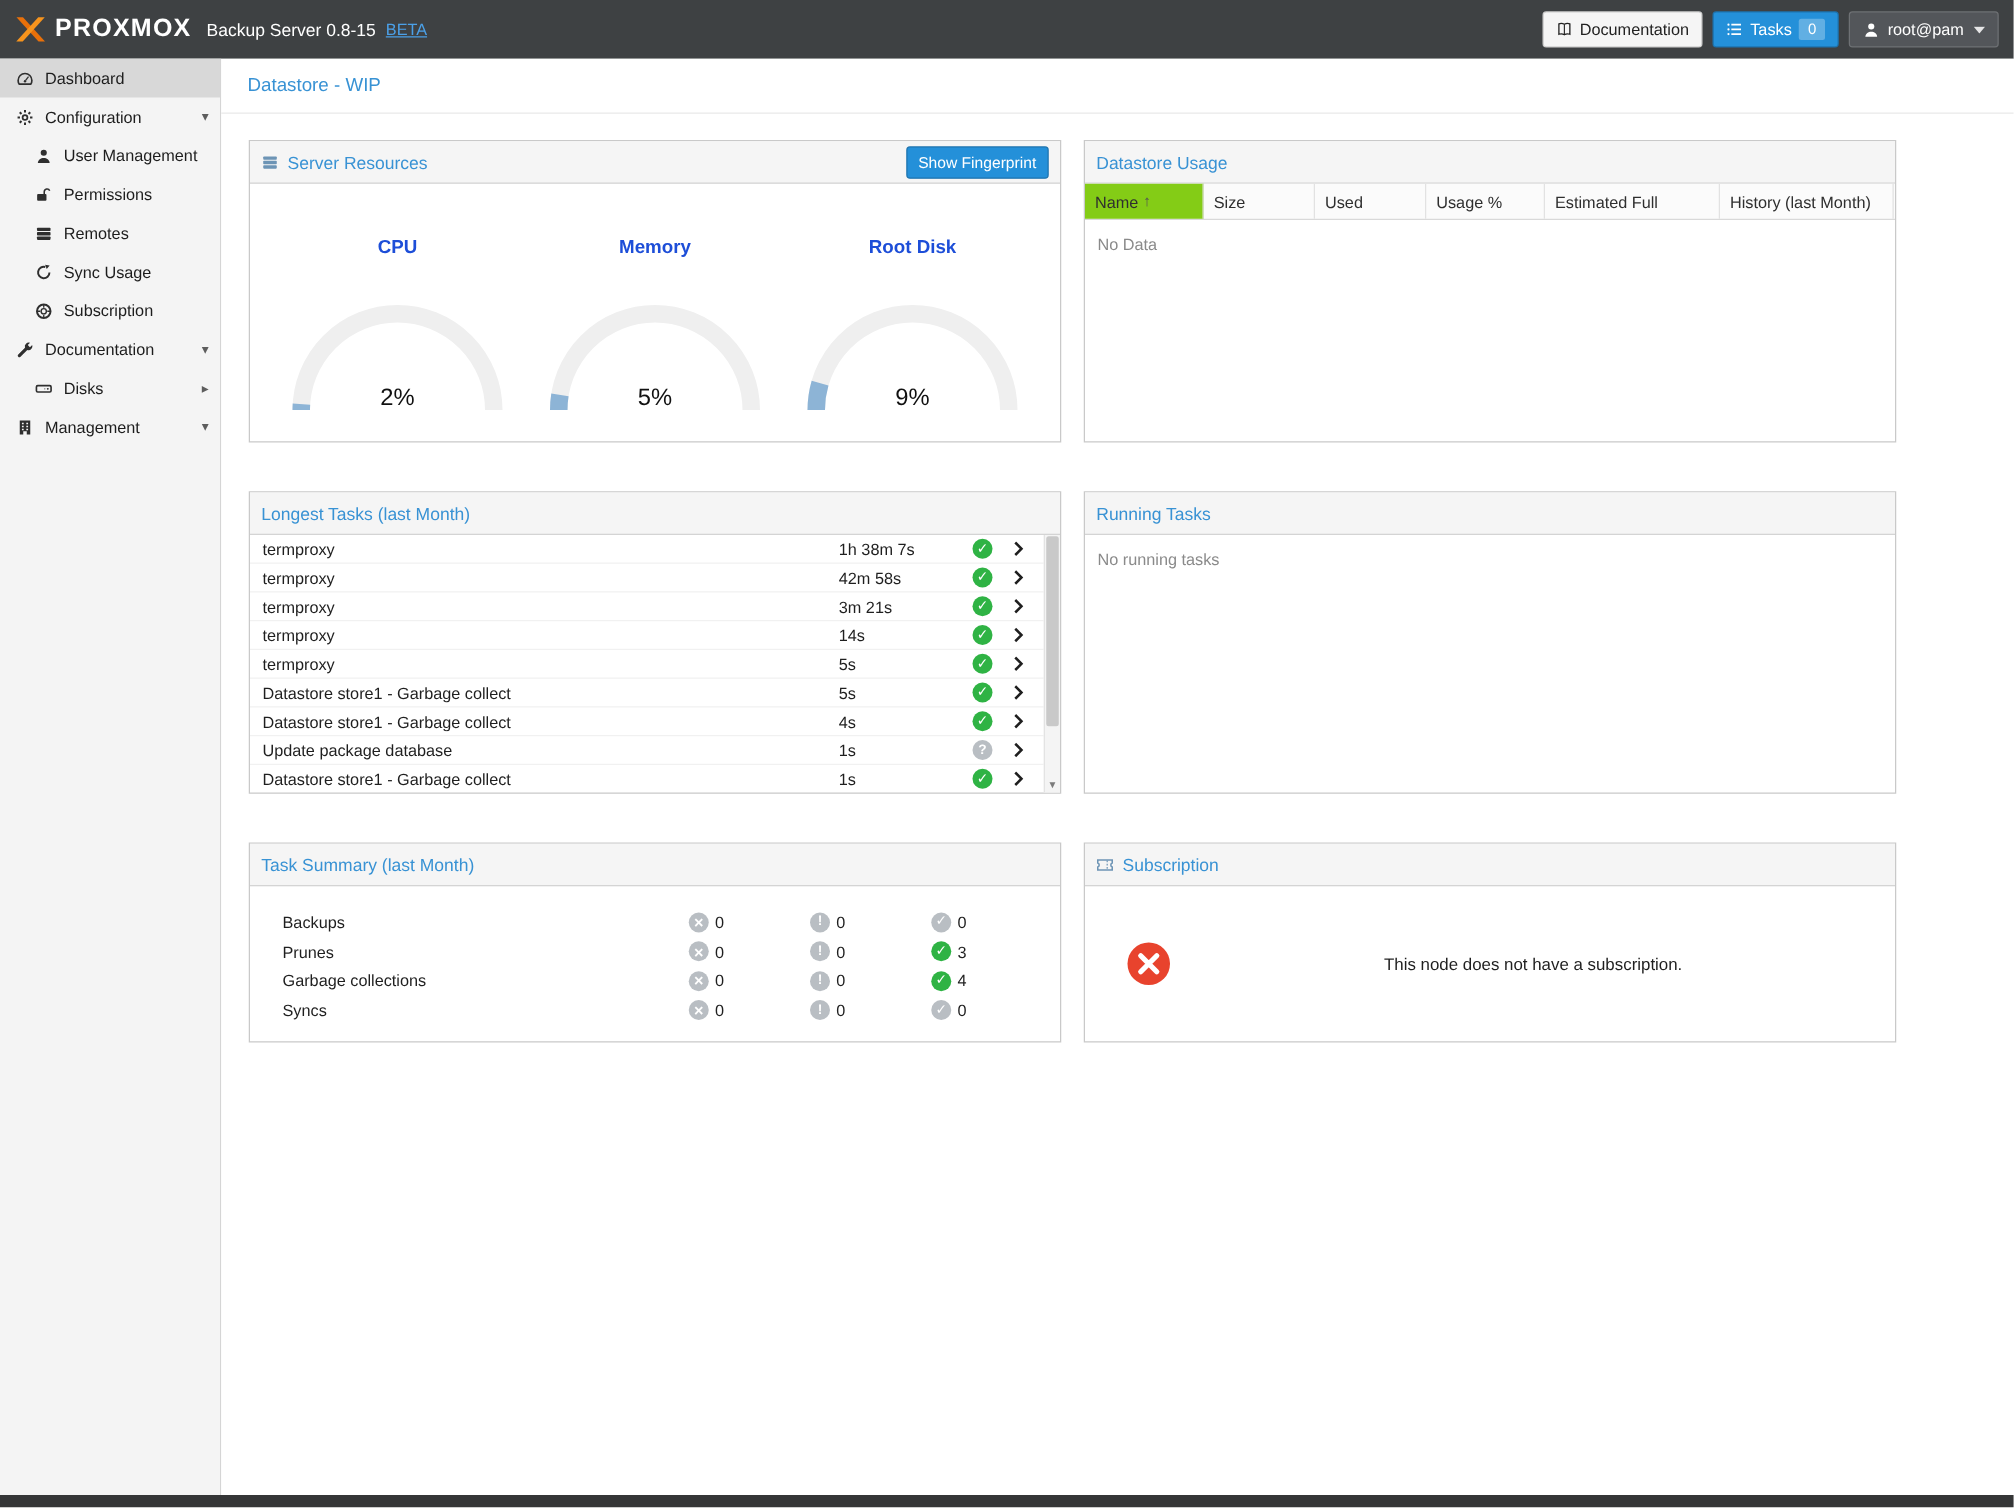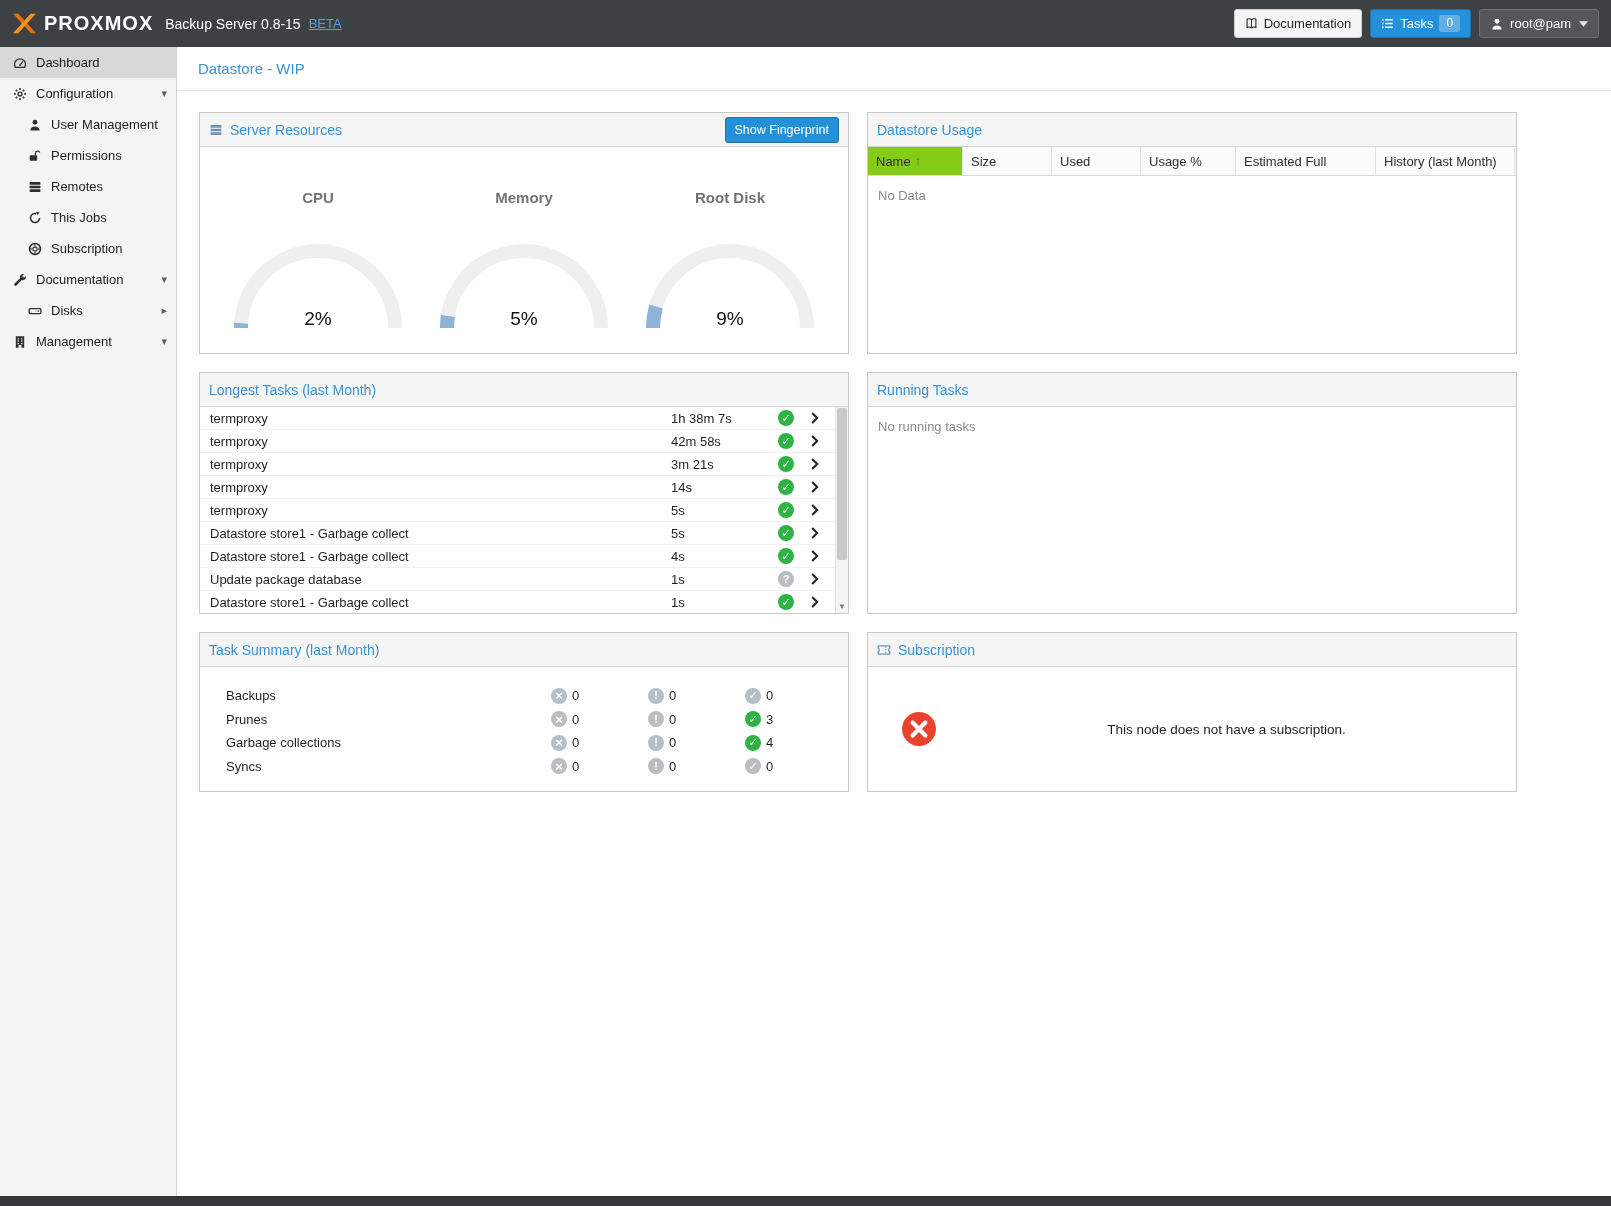--- a/index.html
+++ b/index.html
@@ -28,36 +28,36 @@
   .nav-item{height:31px;display:flex;align-items:center;padding:0 9px 0 11px;cursor:pointer}
   .nav-item.child{padding-left:26px}
   .nav-item.selected{background:#d8d8d8}
   .nav-icon{width:18px;margin-right:7px;display:inline-flex;justify-content:center;color:#2f2f2f}
   .nav-icon svg{display:block}
   .nav-label{flex:1;color:#1d1d1d}
   .nav-arrow{color:#5d5d5d;font-size:11px}
   .content{flex:1;display:flex;flex-direction:column;background:#fff;min-width:0}
   .page-title-bar{height:44px;display:flex;align-items:center;padding:0 21px;color:var(--title-blue,#3892d4);font-size:15px;border-bottom:1px solid #e9e9e9;flex:0 0 auto}
   .panels{display:flex;gap:18px;padding:21px 0 0 22px}
-  .col{display:flex;flex-direction:column;gap:18px;width:650px}
+  .col{display:flex;flex-direction:column;gap:39px;width:650px}
 
   
   .panel{border:1px solid #c9c9c9;background:#fff;position:relative}
   .h242{height:242px}.h160{height:160px}
   .panel-header{height:34px;display:flex;align-items:center;gap:7px;padding:0 9px;background:#f5f5f5;border-bottom:1px solid #d4d4d4}
   .panel-title{color:var(--title-blue,#3892d4);font-size:14px}
   .panel-icon{display:inline-flex;color:#6d94b5}
   .btn-sm{margin-left:auto;height:26px;padding:0 9px;font-size:12.5px}
   .panel-body{position:relative}
   .empty-text{padding:12px 10px;color:#8a8a8a}
 
   
   .gauges{display:flex;justify-content:space-between;padding:0 18px;height:206px}
   .gauge{width:200px;text-align:center}
-  .gauge-label{margin-top:42px;font-size:15px;font-weight:bold;color:#737373}
+  .gauge-label{margin-top:42px;font-size:15px;font-weight:bold;color:#1d4ed8}
   .gauge-arc{position:relative;margin-top:32px;height:94px}
   .gauge-arc svg{display:block;margin:0 auto}
   .gauge-track{stroke:#efefef;stroke-width:14;fill:none}
   .gauge-progress{stroke:var(--gauge-blue,#8db4d6);stroke-width:14;fill:none}
   .gauge-value{position:absolute;left:0;right:0;bottom:2px;font-size:19px;color:#111}
 
   
   .ds-cols{display:flex;height:29px;border-bottom:1px solid #d9d9d9;background:#fbfbfb}
   .ds-col{display:flex;align-items:center;gap:4px;padding:0 8px;border-right:1px solid #e2e2e2;color:#2f2f2f;overflow:hidden;white-space:nowrap;cursor:pointer}
   .ds-col.sorted{background:#84cc16}
@@ -213,21 +213,21 @@
     <span class="nav-label">Remotes</span>
     <span class="nav-arrow"></span>
   </div>
           <div class="nav-item child">
     <span class="nav-icon">
               <svg viewBox="0 0 16 16" width="14" height="14">
                 <path d="M13.2 8A5.2 5.2 0 1 1 9.4 3" fill="none" stroke="currentColor" stroke-width="1.8"></path>
                 <path d="M9.2 .8l4.2 .9-2.7 3z" fill="currentColor"></path>
               </svg>
             </span>
-    <span class="nav-label">This Jobs</span>
+    <span class="nav-label">Sync Usage</span>
     <span class="nav-arrow"></span>
   </div>
           <div class="nav-item child">
     <span class="nav-icon">
               <svg viewBox="0 0 16 16" width="14" height="14">
                 <circle cx="8" cy="8" r="6.2" fill="none" stroke="currentColor" stroke-width="1.8"></circle>
                 <circle cx="8" cy="8" r="2.4" fill="none" stroke="currentColor" stroke-width="1.3"></circle>
                 <path d="M8 1.8v3M8 11.2v3M1.8 8h3M11.2 8h3" stroke="currentColor" stroke-width="1.2"></path>
               </svg>
             </span>

